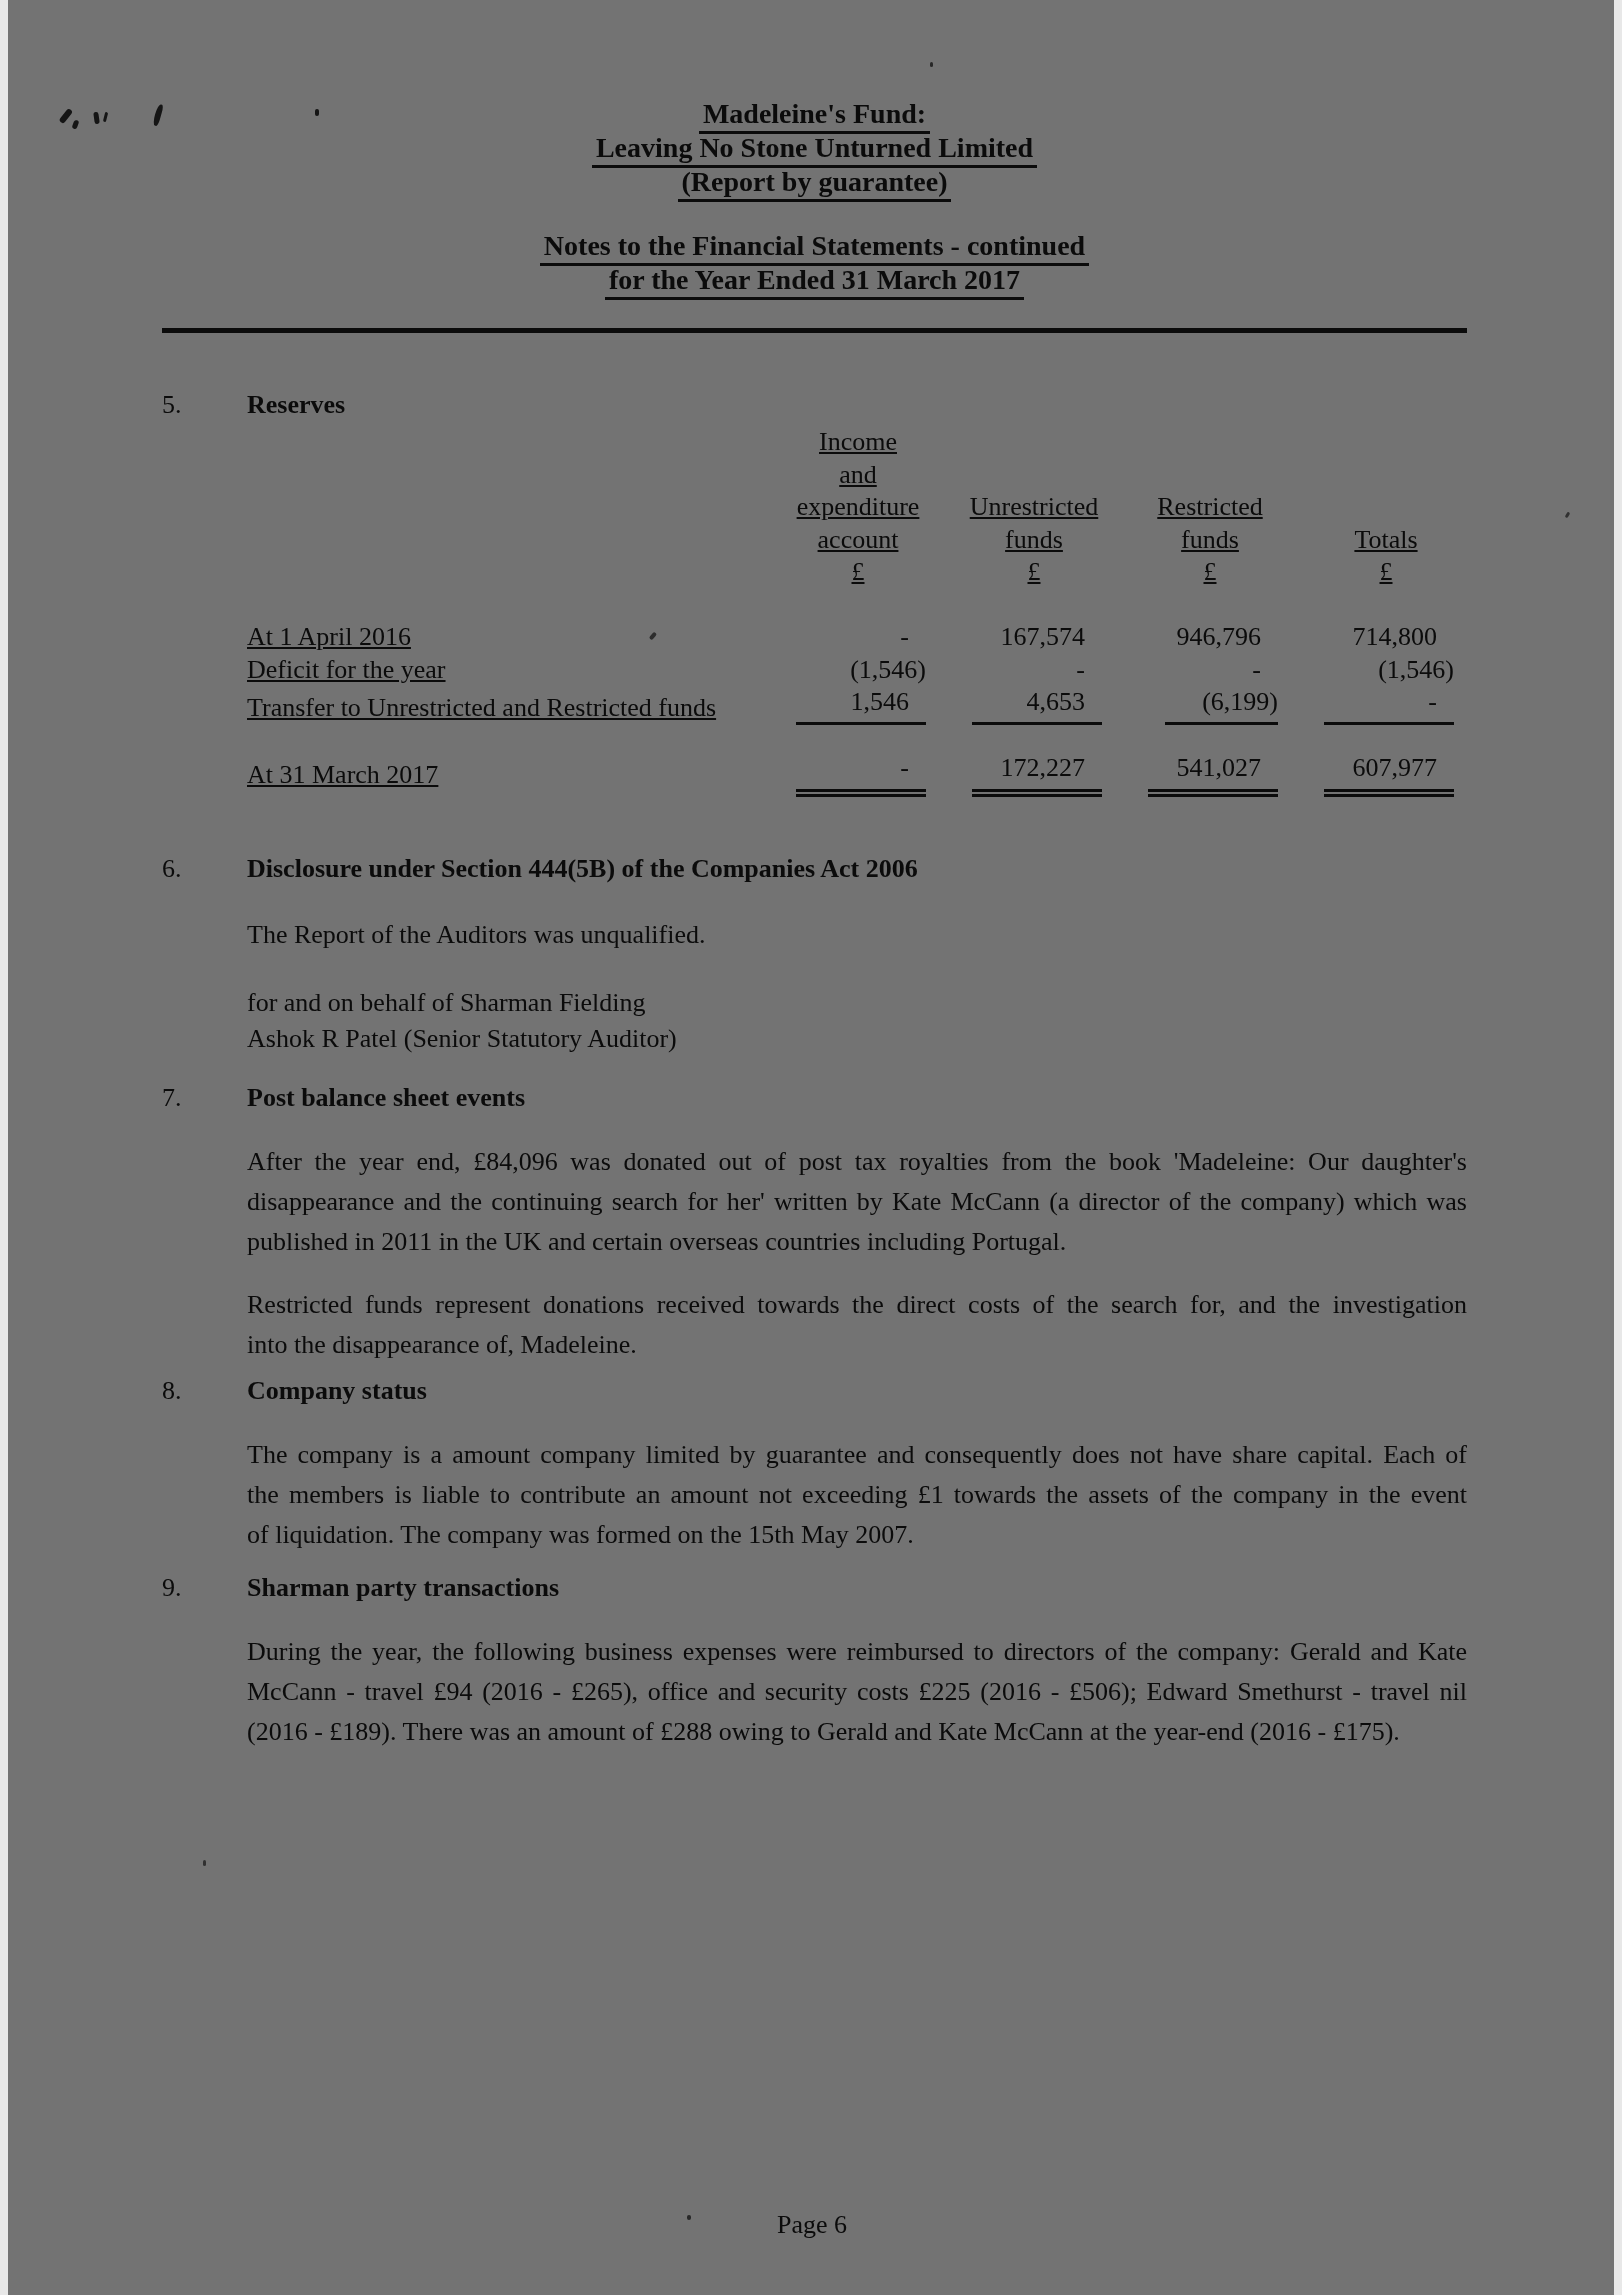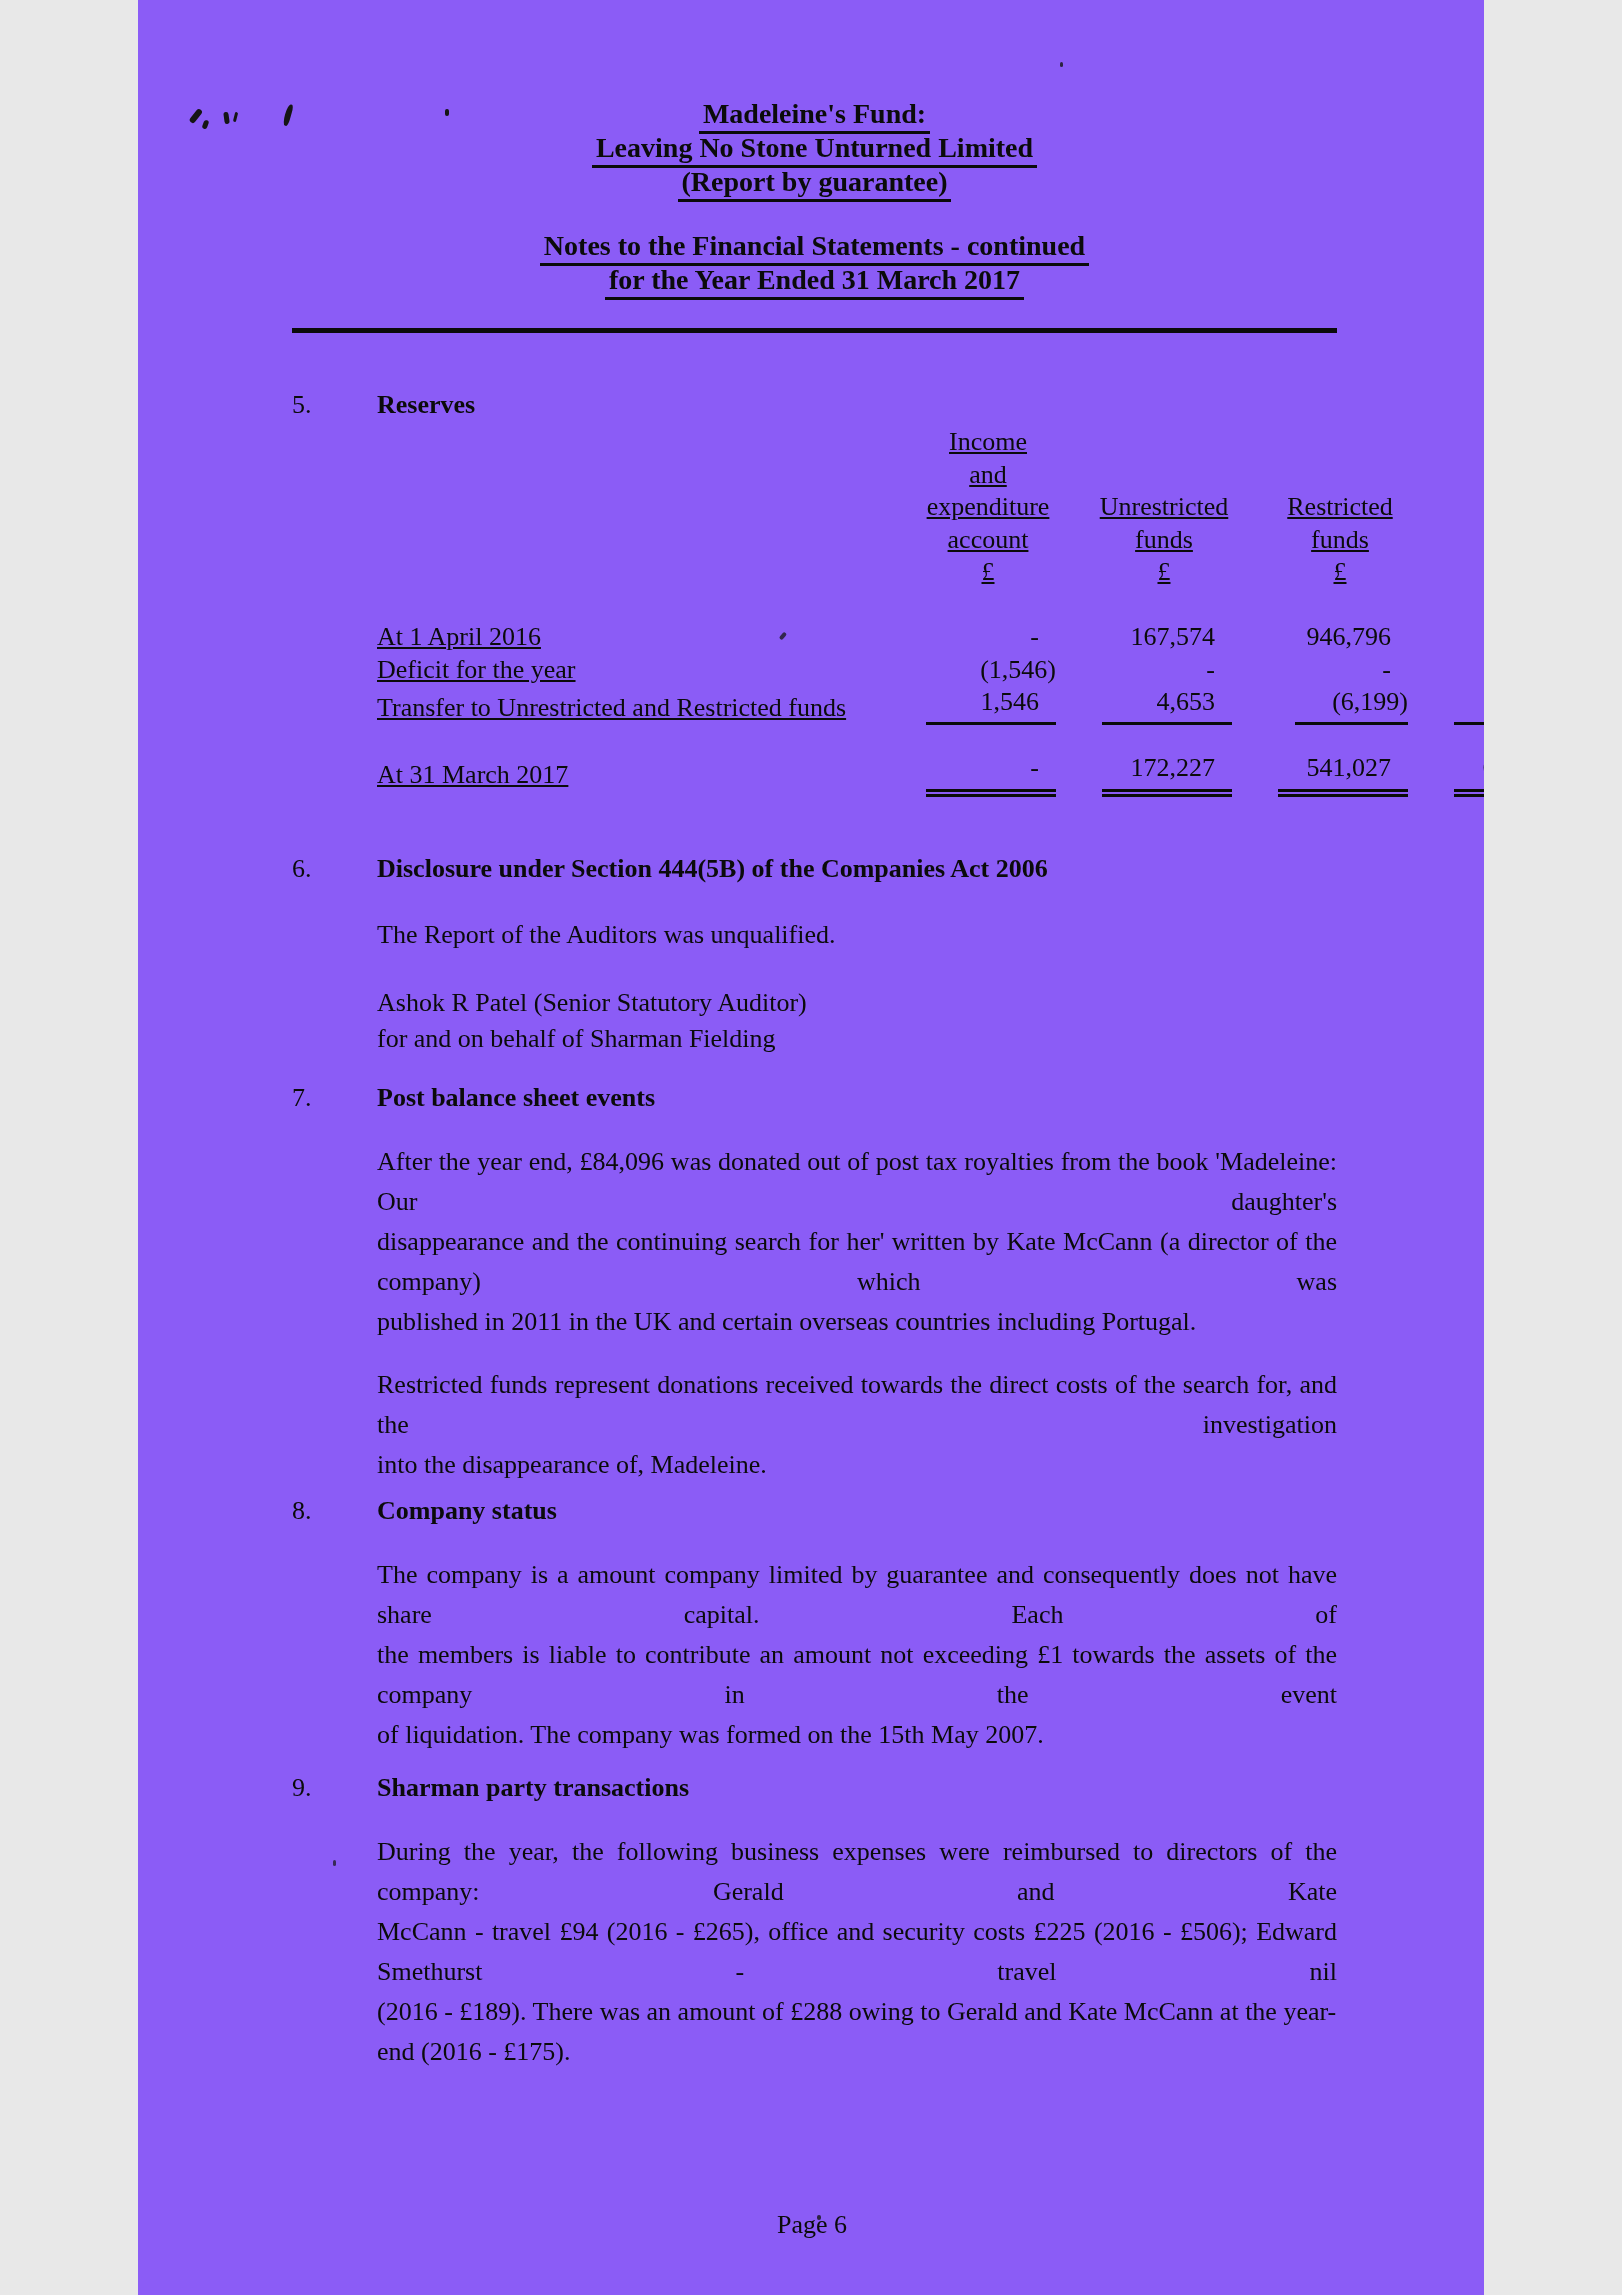--- a/index.html
+++ b/index.html
@@ -1,19 +1,19 @@
 <!DOCTYPE html>
 <html style="font-size:10.4px"><head>
 <meta charset="utf-8">
 <style>
   html,body { margin:0; padding:0; background:#e8e8e8; }
   .page {
     position:relative;
-    width:1346px; height:2295px;
-    background:#8b5cf6;
+    width:1606px; height:2295px;
+    background:#737373;
     color:#0b0b0b;
     font-family:"Liberation Serif","DejaVu Serif",serif;
     overflow:hidden;
     margin:0 auto;
   }
   .content { margin-left:154px; margin-right:147px; }
 
   
   .doc-header { padding-top:97px; text-align:center; }
   .title-line { font-size:28px; font-weight:bold; line-height:34px; }
@@ -188,22 +188,22 @@
         </div>
       </div>
     </div>
 
     <div class="sec sec-6">
       <div class="sec-num">6.</div>
       <div class="sec-body">
         <div class="sec-heading">Disclosure under Section 444(5B) of the Companies Act 2006</div>
         <div class="pline report-line">The Report of the Auditors was unqualified.</div>
         <div class="sig-block">
+          <div class="sig-line">for and on behalf of Sharman Fielding</div>
           <div class="sig-line">Ashok R Patel (Senior Statutory Auditor)</div>
-          <div class="sig-line">for and on behalf of Sharman Fielding</div>
         </div>
       </div>
     </div>
 
     <div class="sec sec-7">
       <div class="sec-num">7.</div>
       <div class="sec-body">
         <div class="sec-heading">Post balance sheet events</div>
         <div class="para">
           <div class="pline just">After the year end, £84,096 was donated out of post tax royalties from the book 'Madeleine: Our daughter's</div>

